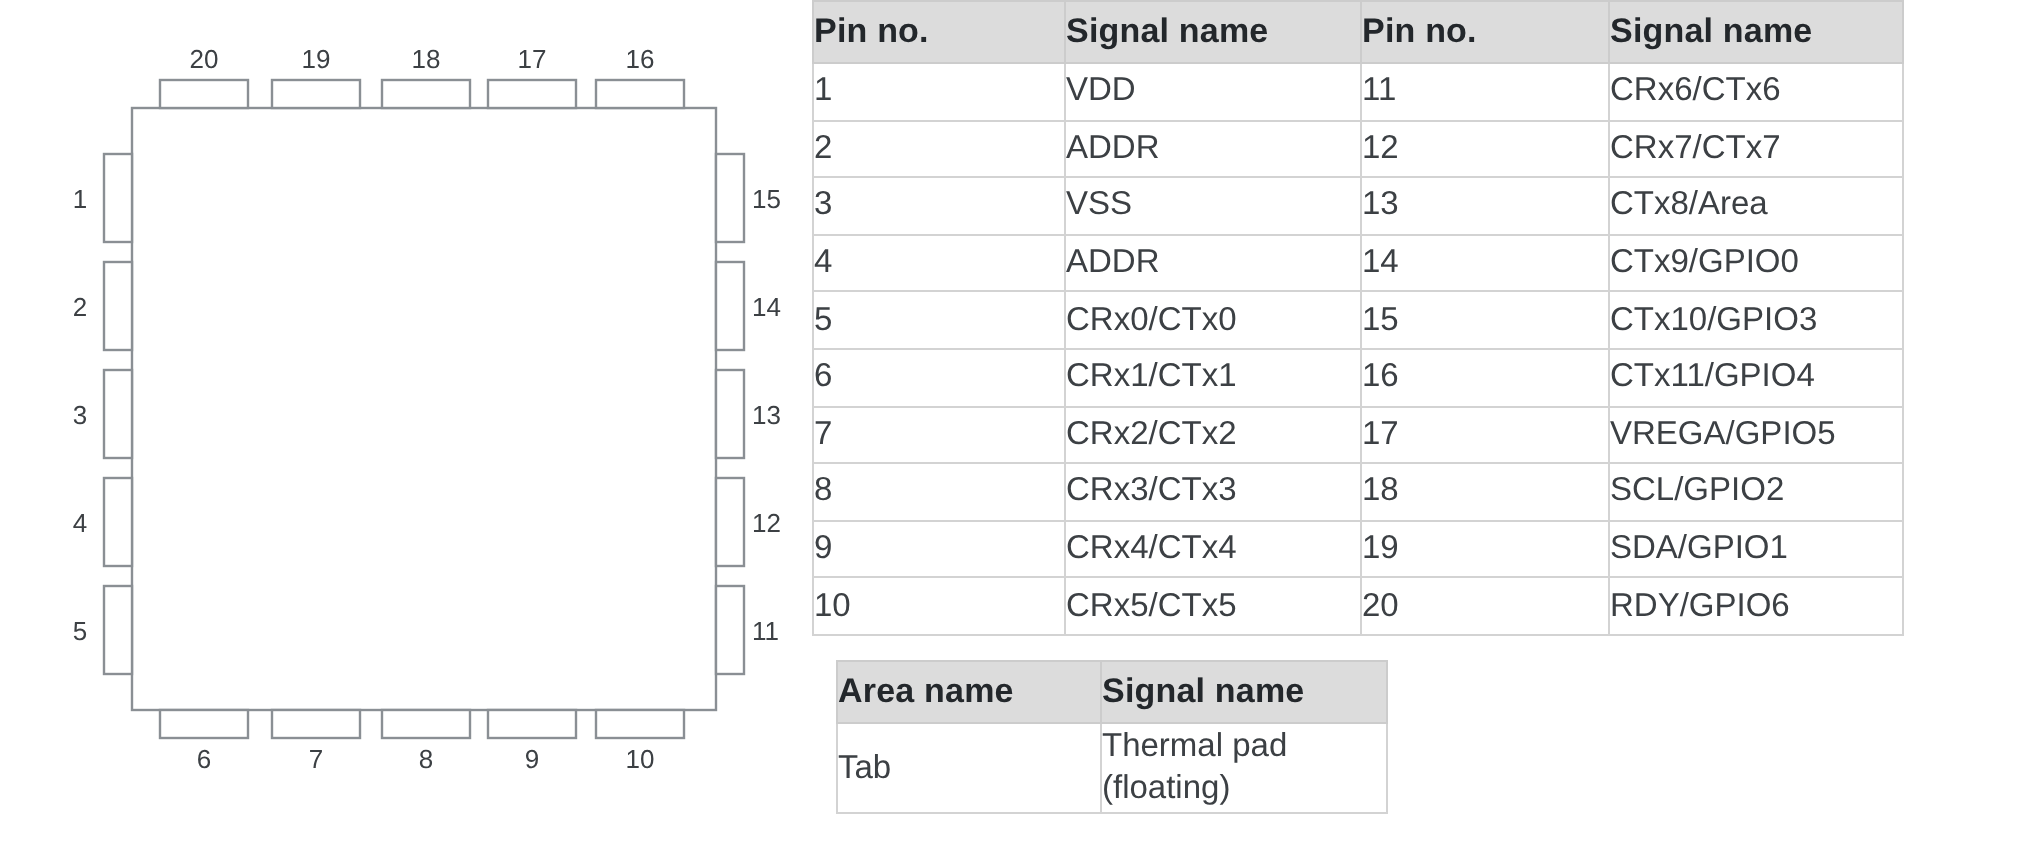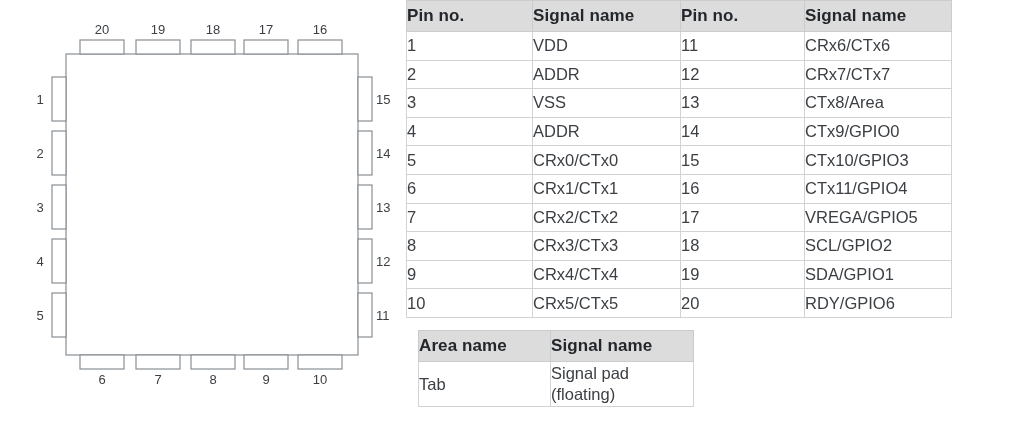--- a/index.html
+++ b/index.html
@@ -218,18 +218,18 @@
   <thead>
     <tr>
       <th>Area name</th>
       <th>Signal name</th>
     </tr>
   </thead>
   <tbody id="area-table-body">
       <tr>
         <td>Tab</td>
         <td>
-          <span class="two-line">Signal pad</span>
+          <span class="two-line">Thermal pad</span>
           <span class="two-line">(floating)</span>
         </td>
       </tr>
     </tbody>
 </table>
 
 </body></html>

